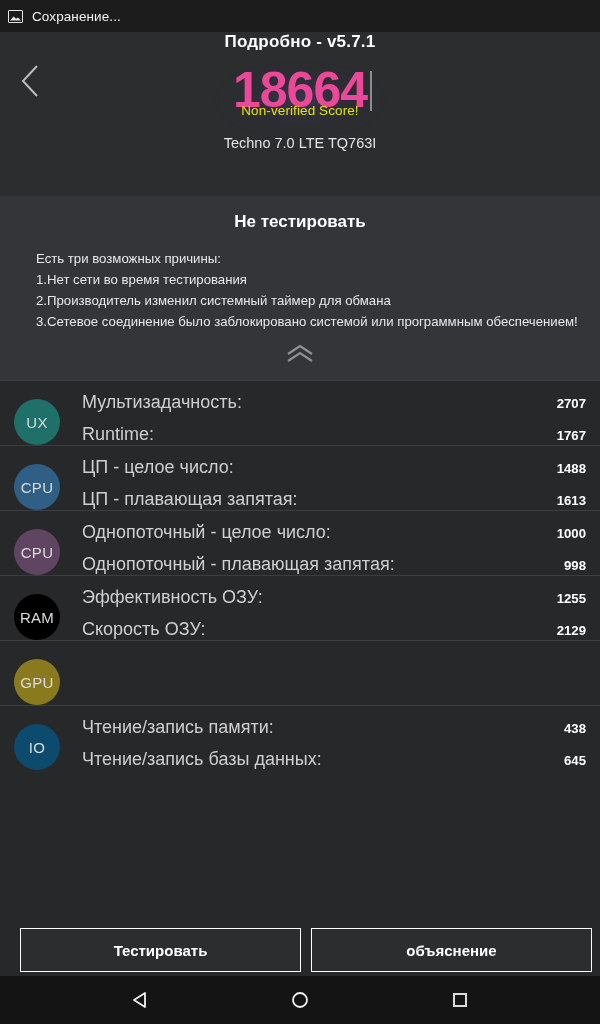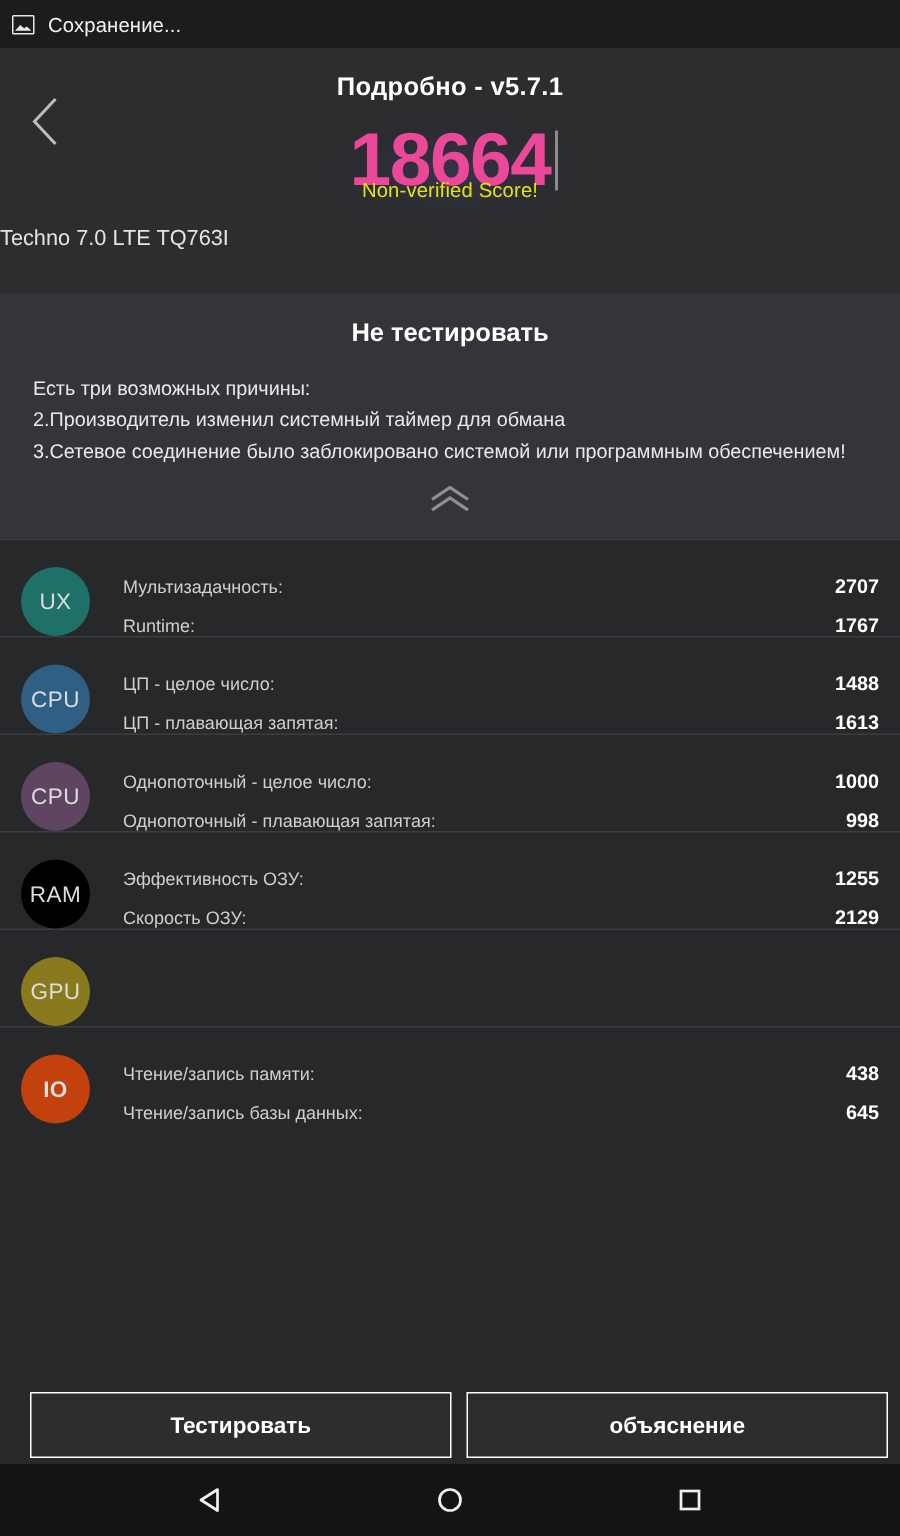--- a/index.html
+++ b/index.html
@@ -44,21 +44,20 @@
     position:absolute; left:8px; top:26px;
     width:46px; height:46px;
     display:flex; align-items:center; justify-content:center;
   }
   .back-btn svg { display:block; }
   .title {
     text-align:center;
     font-size:17px;
     font-weight:bold;
     color:#ffffff;
-    padding-top:16px;
     letter-spacing:.2px;
   }
   .score-wrap {
     position:relative;
     height:62px;
     margin-top:17px;
   }
   .score-glow {
     position:absolute;
     left:50%; top:50%;
@@ -85,40 +84,41 @@
   }
   .score-note {
     position:absolute;
     left:0; right:0; top:34px;
     text-align:center;
     font-size:13.5px;
     color:#e3e312;
     letter-spacing:.1px;
   }
   .device {
+    text-align:center;
     font-size:14.5px;
     color:#e4e4e4;
     margin-top:4px;
   }
 
   
   .panel {
     background:#333538;
     padding-top:16px;
     padding-bottom:4px;
   }
   .panel-title {
     text-align:center;
     font-size:17px;
     font-weight:bold;
     color:#ffffff;
     margin-bottom:16px;
   }
   .reasons {
-    padding:0 22px;
+    padding:0 36px;
   }
   .reasons div {
     font-size:13.2px;
     color:#e9e9e9;
     line-height:21px;
     white-space:nowrap;
   }
   .collapse {
     height:44px;
     display:flex;
@@ -152,21 +152,21 @@
     flex-direction:column;
     justify-content:center;
     gap:11px;
   }
   .line {
     display:flex;
     align-items:baseline;
     justify-content:space-between;
   }
   .line .lbl {
-    font-size:12px;
+    font-size:18px;
     color:#cfcfcf;
   }
   .line .val {
     font-size:13.2px;
     color:#ffffff;
     font-weight:bold;
   }
 
   
   .actions {
@@ -234,20 +234,21 @@
     <div class="score-note">Non-verified Score!</div>
   </div>
 
   <div class="device">Techno 7.0 LTE TQ763I</div>
 </div>
 
 <div class="panel">
   <div class="panel-title">Не тестировать</div>
   <div class="reasons">
     <div>Есть три возможных причины:</div>
+    <div>1.Нет сети во время тестирования</div>
     <div>2.Производитель изменил системный таймер для обмана</div>
     <div>3.Сетевое соединение было заблокировано системой или программным обеспечением!</div>
   </div>
   <div class="collapse">
     <svg width="30" height="18" viewBox="0 0 30 18">
       <polyline points="3,9 15,1 27,9" fill="none" stroke="#8e9092" stroke-width="2.2"></polyline>
       <polyline points="3,16 15,8 27,16" fill="none" stroke="#8e9092" stroke-width="2.2"></polyline>
     </svg>
   </div>
 </div>
@@ -308,21 +309,21 @@
         <span class="val">2129</span>
       </div>
     </div>
   </div>
 
   <div class="row">
     <div class="badge" style="background: rgb(138, 122, 30);">GPU</div>
   </div>
 
   <div class="row">
-    <div class="badge" style="background: #c2410c; font-weight: bold;">IO</div>
+    <div class="badge" style="background: #0c4a6e;">IO</div>
     <div class="row-body">
       <div class="line">
         <span class="lbl">Чтение/запись памяти:</span>
         <span class="val">438</span>
       </div>
       <div class="line">
         <span class="lbl">Чтение/запись базы данных:</span>
         <span class="val">645</span>
       </div>
     </div>

